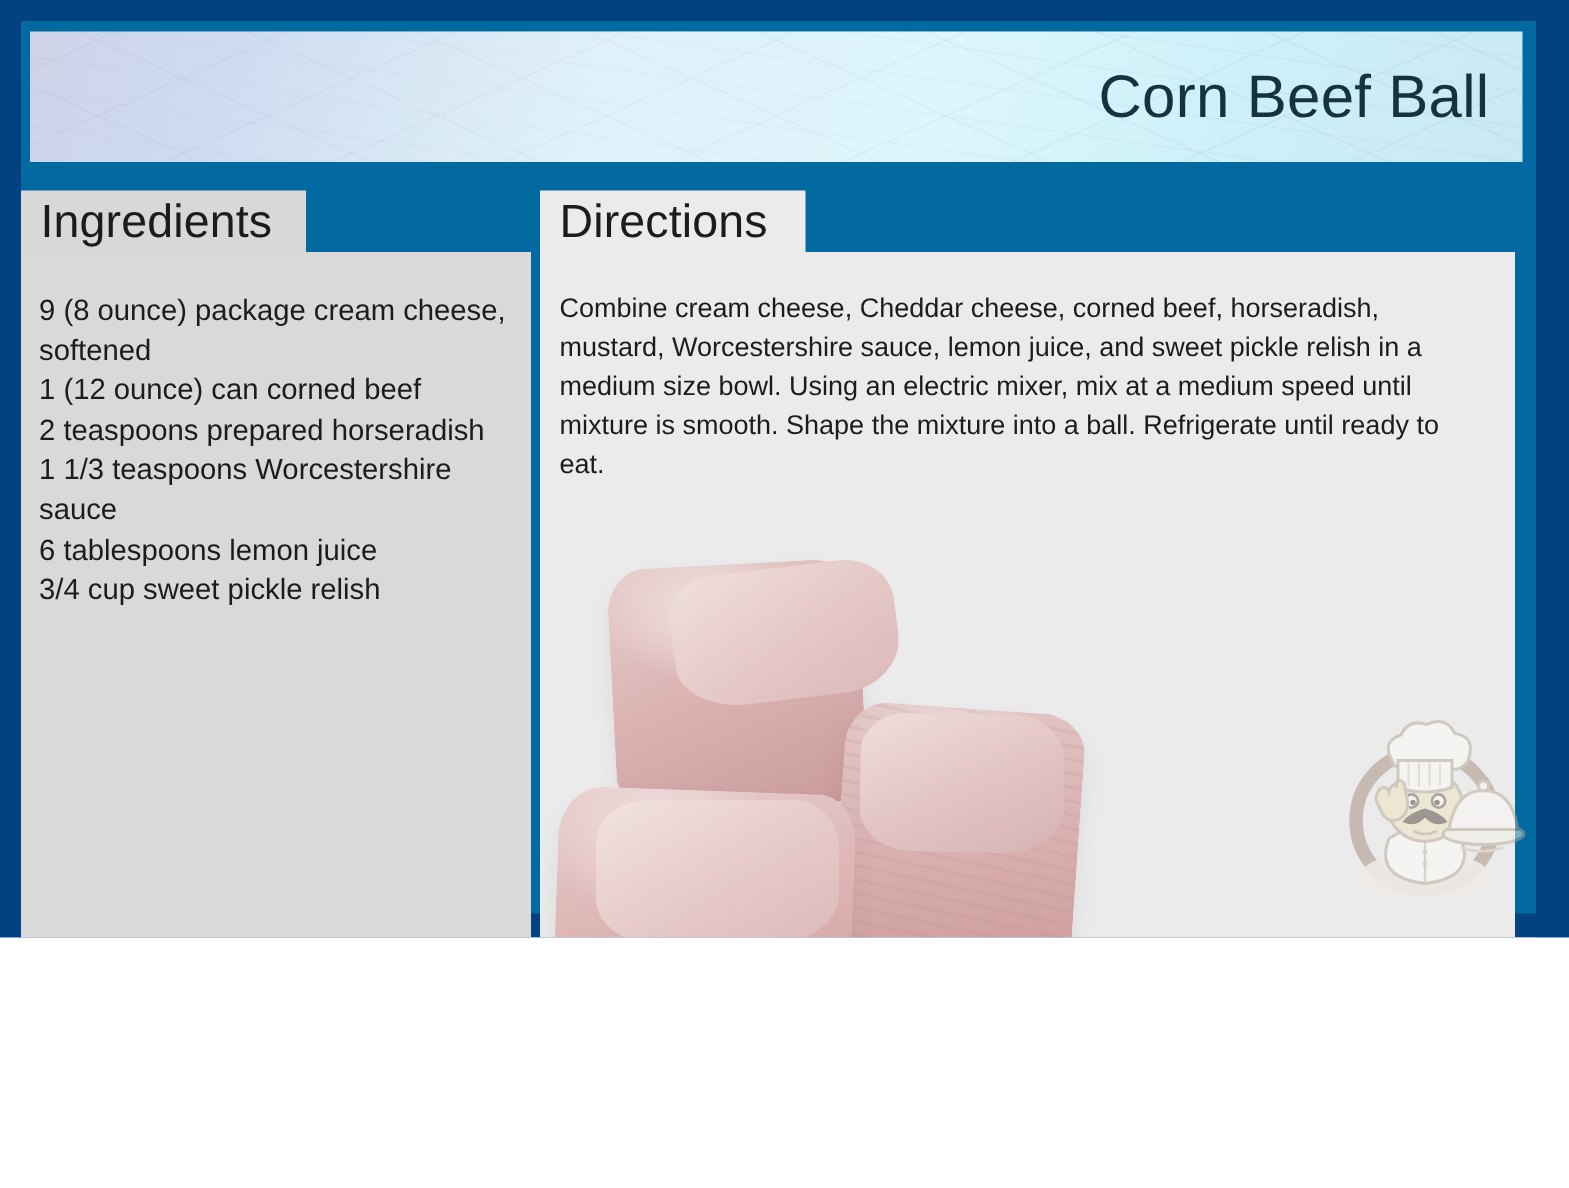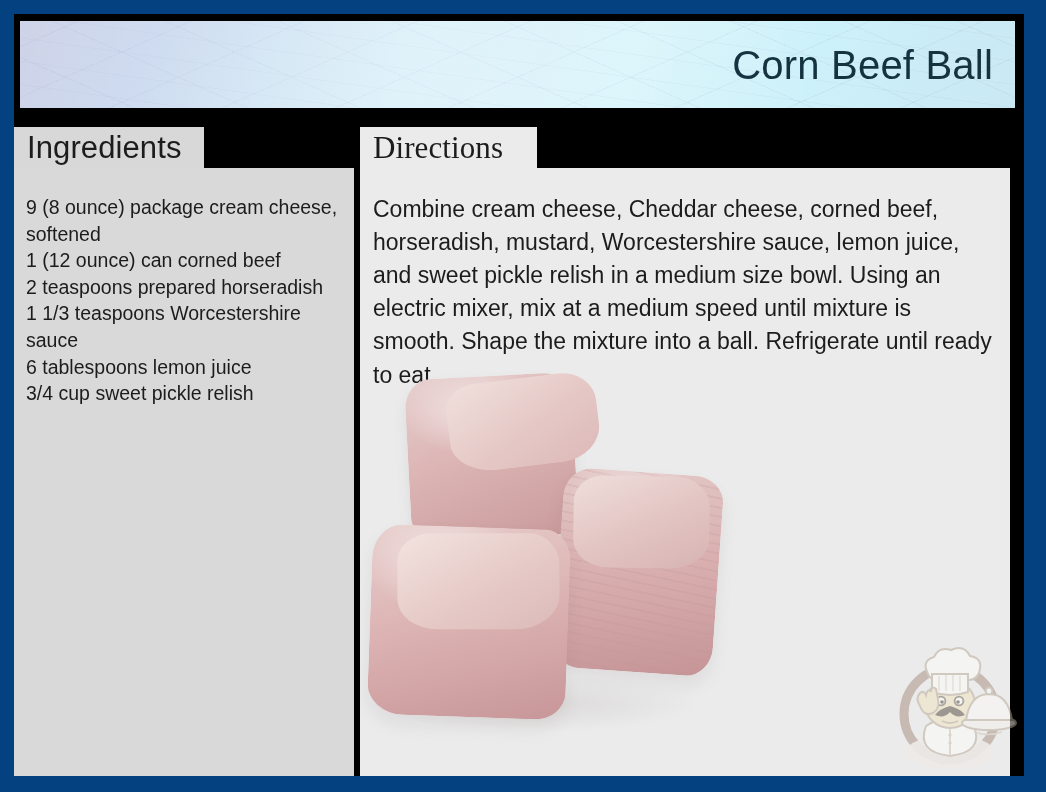--- a/index.html
+++ b/index.html
@@ -6,22 +6,22 @@
     margin: 0;
     padding: 0;
     background: #ffffff;
   }
   body {
     font-family: "Liberation Sans", sans-serif;
   }
   #slide {
     position: relative;
     width: 1046px;
-    height: 792px;
-    background: #000000;
+    height: 625px;
+    background: #0369a1;
     box-sizing: border-box;
     overflow: hidden;
   }
   
   .frame-top, .frame-bottom, .frame-left, .frame-right {
     position: absolute;
     background: #044180;
   }
   .frame-top    { left: 0; top: 0; width: 1046px; height: 14px; }
   .frame-bottom { left: 0; bottom: 0; width: 1046px; height: 16px; }
@@ -74,21 +74,20 @@
     width: 190px;
     height: 41px;
     background: #d8d8d8;
   }
   .tab-directions {
     left: 360px;
     top: 127px;
     width: 177px;
     height: 41px;
     background: #ebebeb;
-    font-family: Liberation Serif, serif;
   }
 
   
   .panel {
     position: absolute;
     box-sizing: border-box;
   }
   .panel-ingredients {
     left: 14px;
     top: 168px;
@@ -108,21 +107,21 @@
   }
 
   .ing-list {
     font-size: 19.5px;
     line-height: 1.365;
     color: #1c1c1c;
   }
   .ing-item { margin: 0; padding: 0; }
 
   .dir-text {
-    font-size: 23px;
+    font-size: 18px;
     line-height: 1.44;
     color: #1c1c1c;
     margin: 0;
     max-width: 628px;
   }
 
   
   .meat-photo {
     position: absolute;
     left: 8px;

